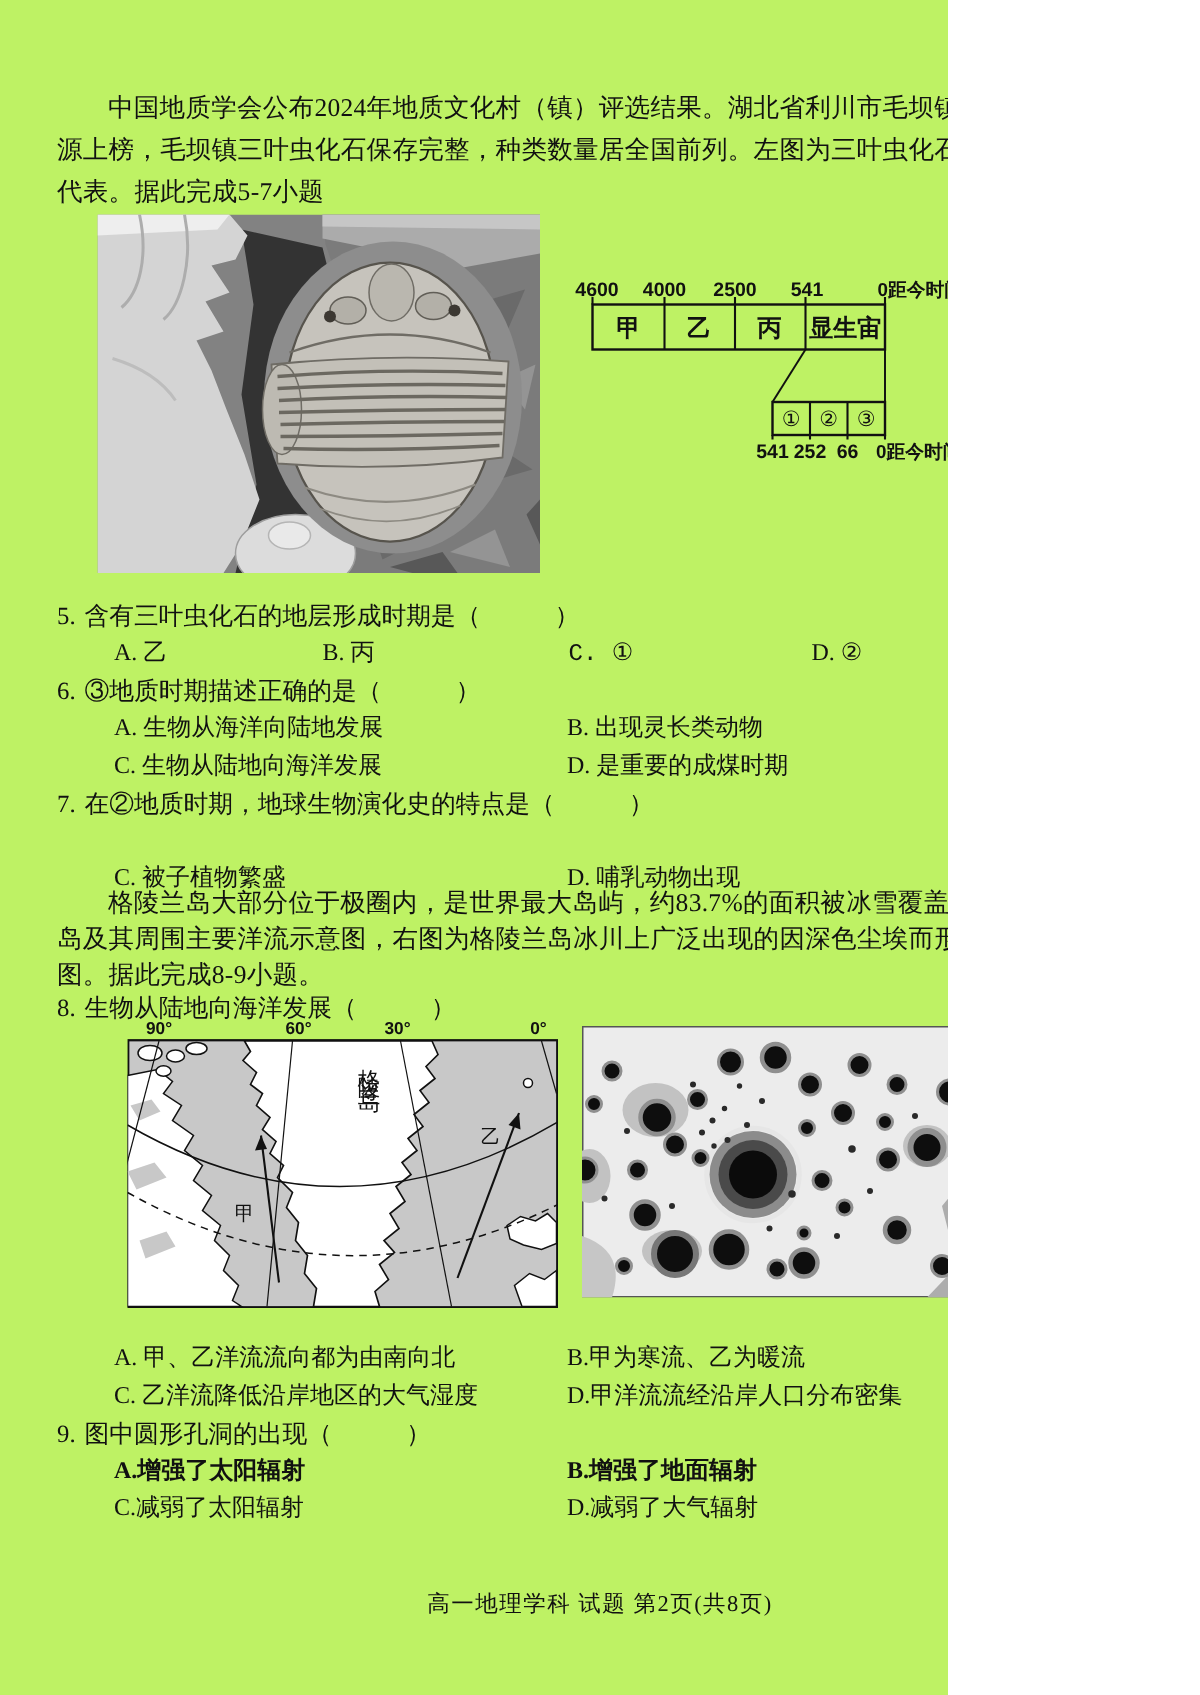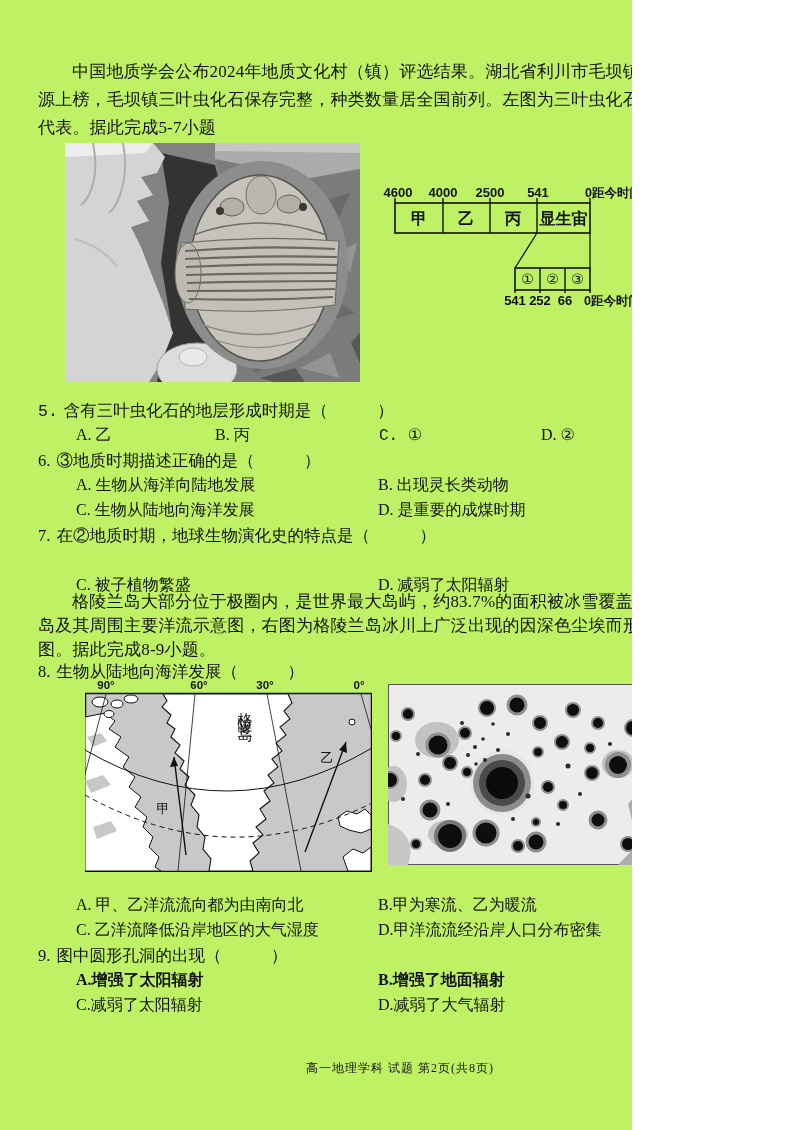--- a/index.html
+++ b/index.html
@@ -8,21 +8,21 @@
   .para{position:absolute;left:38px;width:726px;font-size:17px;line-height:28px;
         text-indent:2em;letter-spacing:0.2px;}
   .para2{line-height:24px;}
   .qline{position:absolute;left:38px;width:726px;font-size:16.5px;white-space:nowrap;}
   .qnum{margin-right:6px;}
   .optrow{position:absolute;left:76px;width:690px;height:22px;font-size:16px;}
   .optrow span{position:absolute;top:0;white-space:nowrap;}
   .o1{left:0;} .o2{left:139px;} .o3{left:303px;font-family:Liberation Mono, monospace;} .o4{left:465px;}
   .c1{left:0;} .c2{left:302px;}
   .footer{position:absolute;left:0;top:1060px;width:800px;text-align:center;
-          font-size:12px;letter-spacing:1px;}
+          font-size:15px;letter-spacing:1px;}
   .fig{position:absolute;}
   .island-label{position:absolute;left:234px;top:700px;width:20px;height:100px;
         writing-mode:vertical-rl;text-orientation:upright;font-size:15px;
         letter-spacing:5px;color:#111;font-family:"Liberation Sans","DejaVu Sans",sans-serif;}
   svg text{font-family:"Liberation Sans","DejaVu Sans",sans-serif;fill:#111;}
 </style>
 </head>
 <body>
 
 <div class="page">
@@ -117,21 +117,21 @@
       <text x="197.5" y="101" text-anchor="middle">③</text>
     </g>
     <g font-size="13" font-weight="bold">
       <text x="135" y="122" text-anchor="middle">541</text>
       <text x="160" y="122" text-anchor="middle">252</text>
       <text x="185" y="122" text-anchor="middle">66</text>
       <text x="204" y="122" font-size="12.5">0距今时间/百万年</text>
     </g>
   </svg>
 
-  <div class="qline" style="top:400px;font-family:Liberation Mono, monospace;">
+  <div class="qline" style="top:400px;">
     <span class="qnum">5.</span><span>含有三叶虫化石的地层形成时期是（　　　）</span>
   </div>
   <div class="optrow" style="top:425px;">
     <span class="o1">A. 乙</span>
     <span class="o2">B. 丙</span>
     <span class="o3">C. ①</span>
     <span class="o4">D. ②</span>
   </div>
 
   <div class="qline" style="top:450px;">
@@ -144,21 +144,21 @@
   <div class="optrow" style="top:500px;">
     <span class="c1">C. 生物从陆地向海洋发展</span>
     <span class="c2">D. 是重要的成煤时期</span>
   </div>
 
   <div class="qline" style="top:525px;">
     <span class="qnum">7.</span><span>在②地质时期，地球生物演化史的特点是（　　　）</span>
   </div>
   <div class="optrow" style="top:575px;">
     <span class="c1">C. 被子植物繁盛</span>
-    <span class="c2">D. 减弱了太阳辐射</span>
+    <span class="c2">D. 哺乳动物出现</span>
   </div>
 
   <div class="para para2" style="top:590px;">格陵兰岛大部分位于极圈内，是世界最大岛屿，约83.7%的面积被冰雪覆盖。左图为格陵兰岛及其周围主要洋流示意图，右图为格陵兰岛冰川上广泛出现的因深色尘埃而形成的圆形孔洞图。据此完成8-9小题。</div>
 
   <div class="qline" style="top:661px;">
     <span class="qnum">8.</span><span>生物从陆地向海洋发展（　　　）</span>
   </div>
 
   <svg class="fig" style="left:85px;top:677px;" width="287" height="195" viewBox="0 0 287 195">
     <g font-size="11.5" font-weight="bold">

